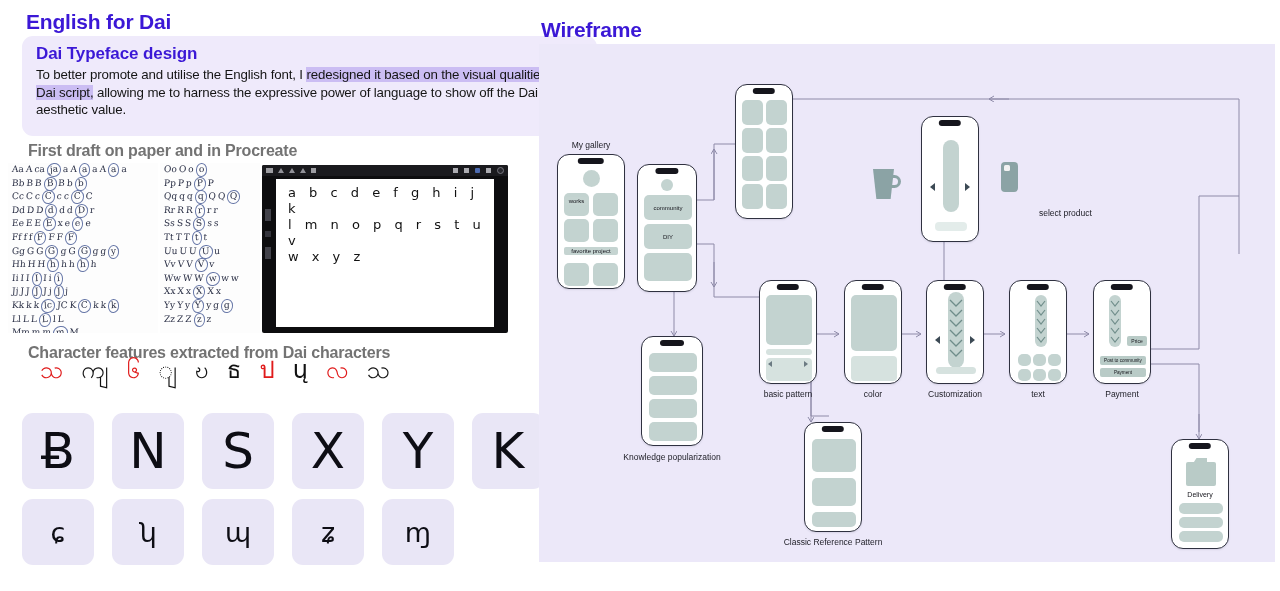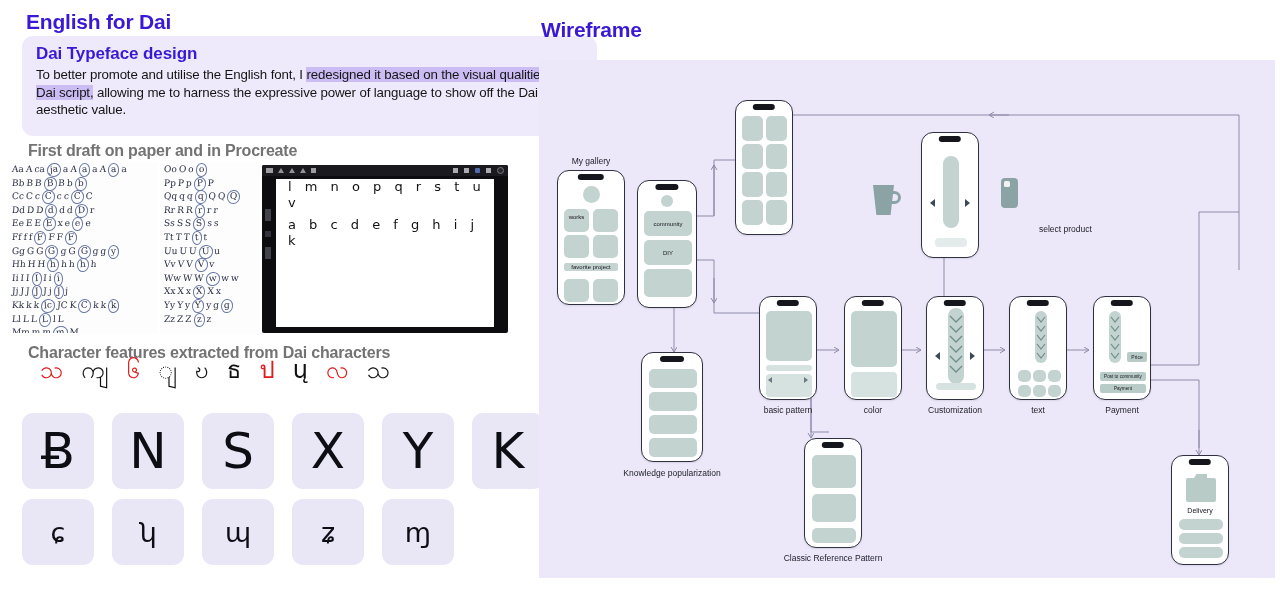--- a/index.html
+++ b/index.html
@@ -132,21 +132,21 @@
   .tg-upper .tile { font-size: 50px; }
   .tg-lower .tile { height: 66px; font-size: 27px; }
 
   
   .right-col { position: absolute; left: 530px; top: 0; width: 750px; height: 591px; }
   .wf-title {
     position: absolute; left: 11px; top: 18px;
     font-size: 21px; font-weight: bold; color: #3b18d6; letter-spacing: -0.2px;
   }
   .wf-canvas {
-    position: absolute; left: 9px; top: 60px; width: 736px; height: 518px;
+    position: absolute; left: 9px; top: 44px; width: 736px; height: 518px;
     background: #ece8f9; overflow: hidden;
   }
   .wf-svg { position: absolute; left: 0; top: 0; width: 736px; height: 518px; }
 
   
   .phone {
     position: absolute; background: #ffffff;
     border: 1.4px solid #2f3140; border-radius: 12px;
     box-shadow: 0 1px 2px rgba(40,40,70,.10);
   }
@@ -275,22 +275,23 @@
           <i></i>
           <i class="dot"></i>
         </span>
       </div>
       <div class="pc-side">
         <b></b>
         <u></u>
         <b></b>
       </div>
       <div class="pc-canvas">
+        <div class="pc-low">a b c d e f g h i j k</div>
         <div class="pc-low" style="padding-top:0">l m n o p q r s t u v</div>
-        <div class="pc-low">a b c d e f g h i j k</div>
+        <div class="pc-low" style="padding-top:0">w x y z</div>
 
       </div>
     </div>
 
     <div class="sec-title sec-feat">Character features extracted from Dai characters</div>
 
     <div class="dai-row" id="dai-row">
         <span style="color: rgb(224, 27, 27);">သ</span>
         <span style="color: rgb(17, 17, 17);">ကျ</span>
         <span style="color: rgb(224, 27, 27);">၆</span>

